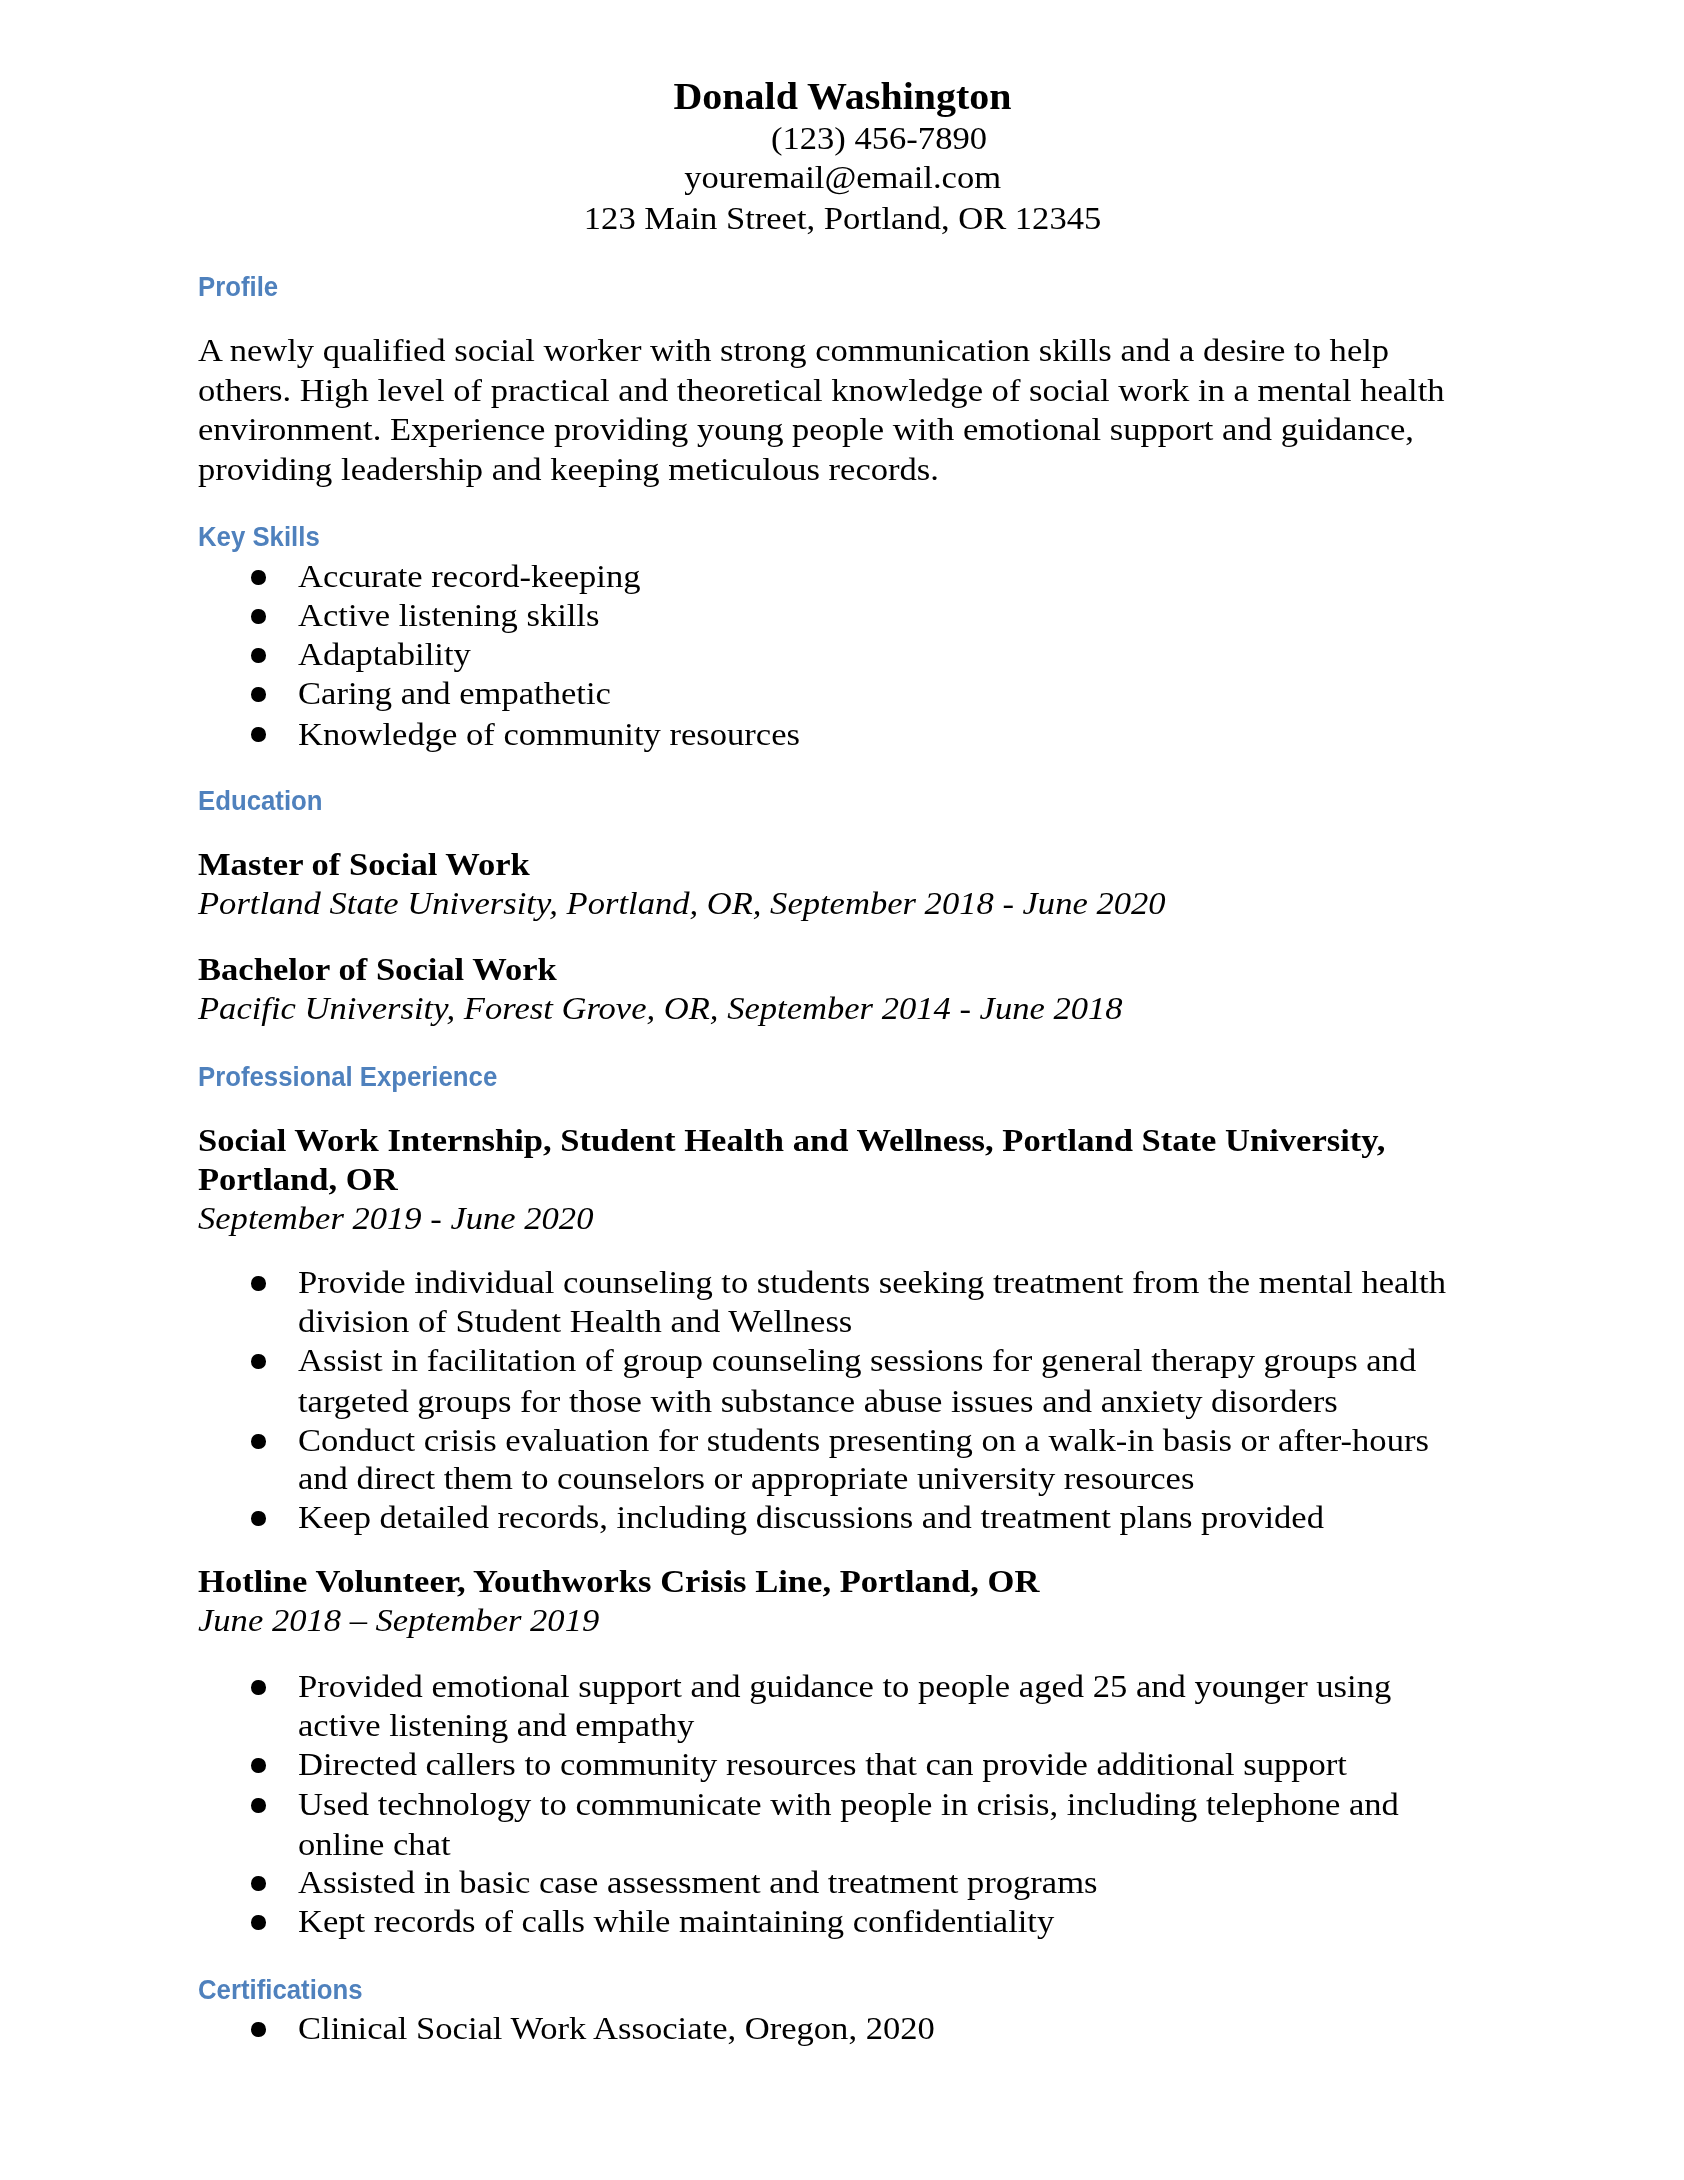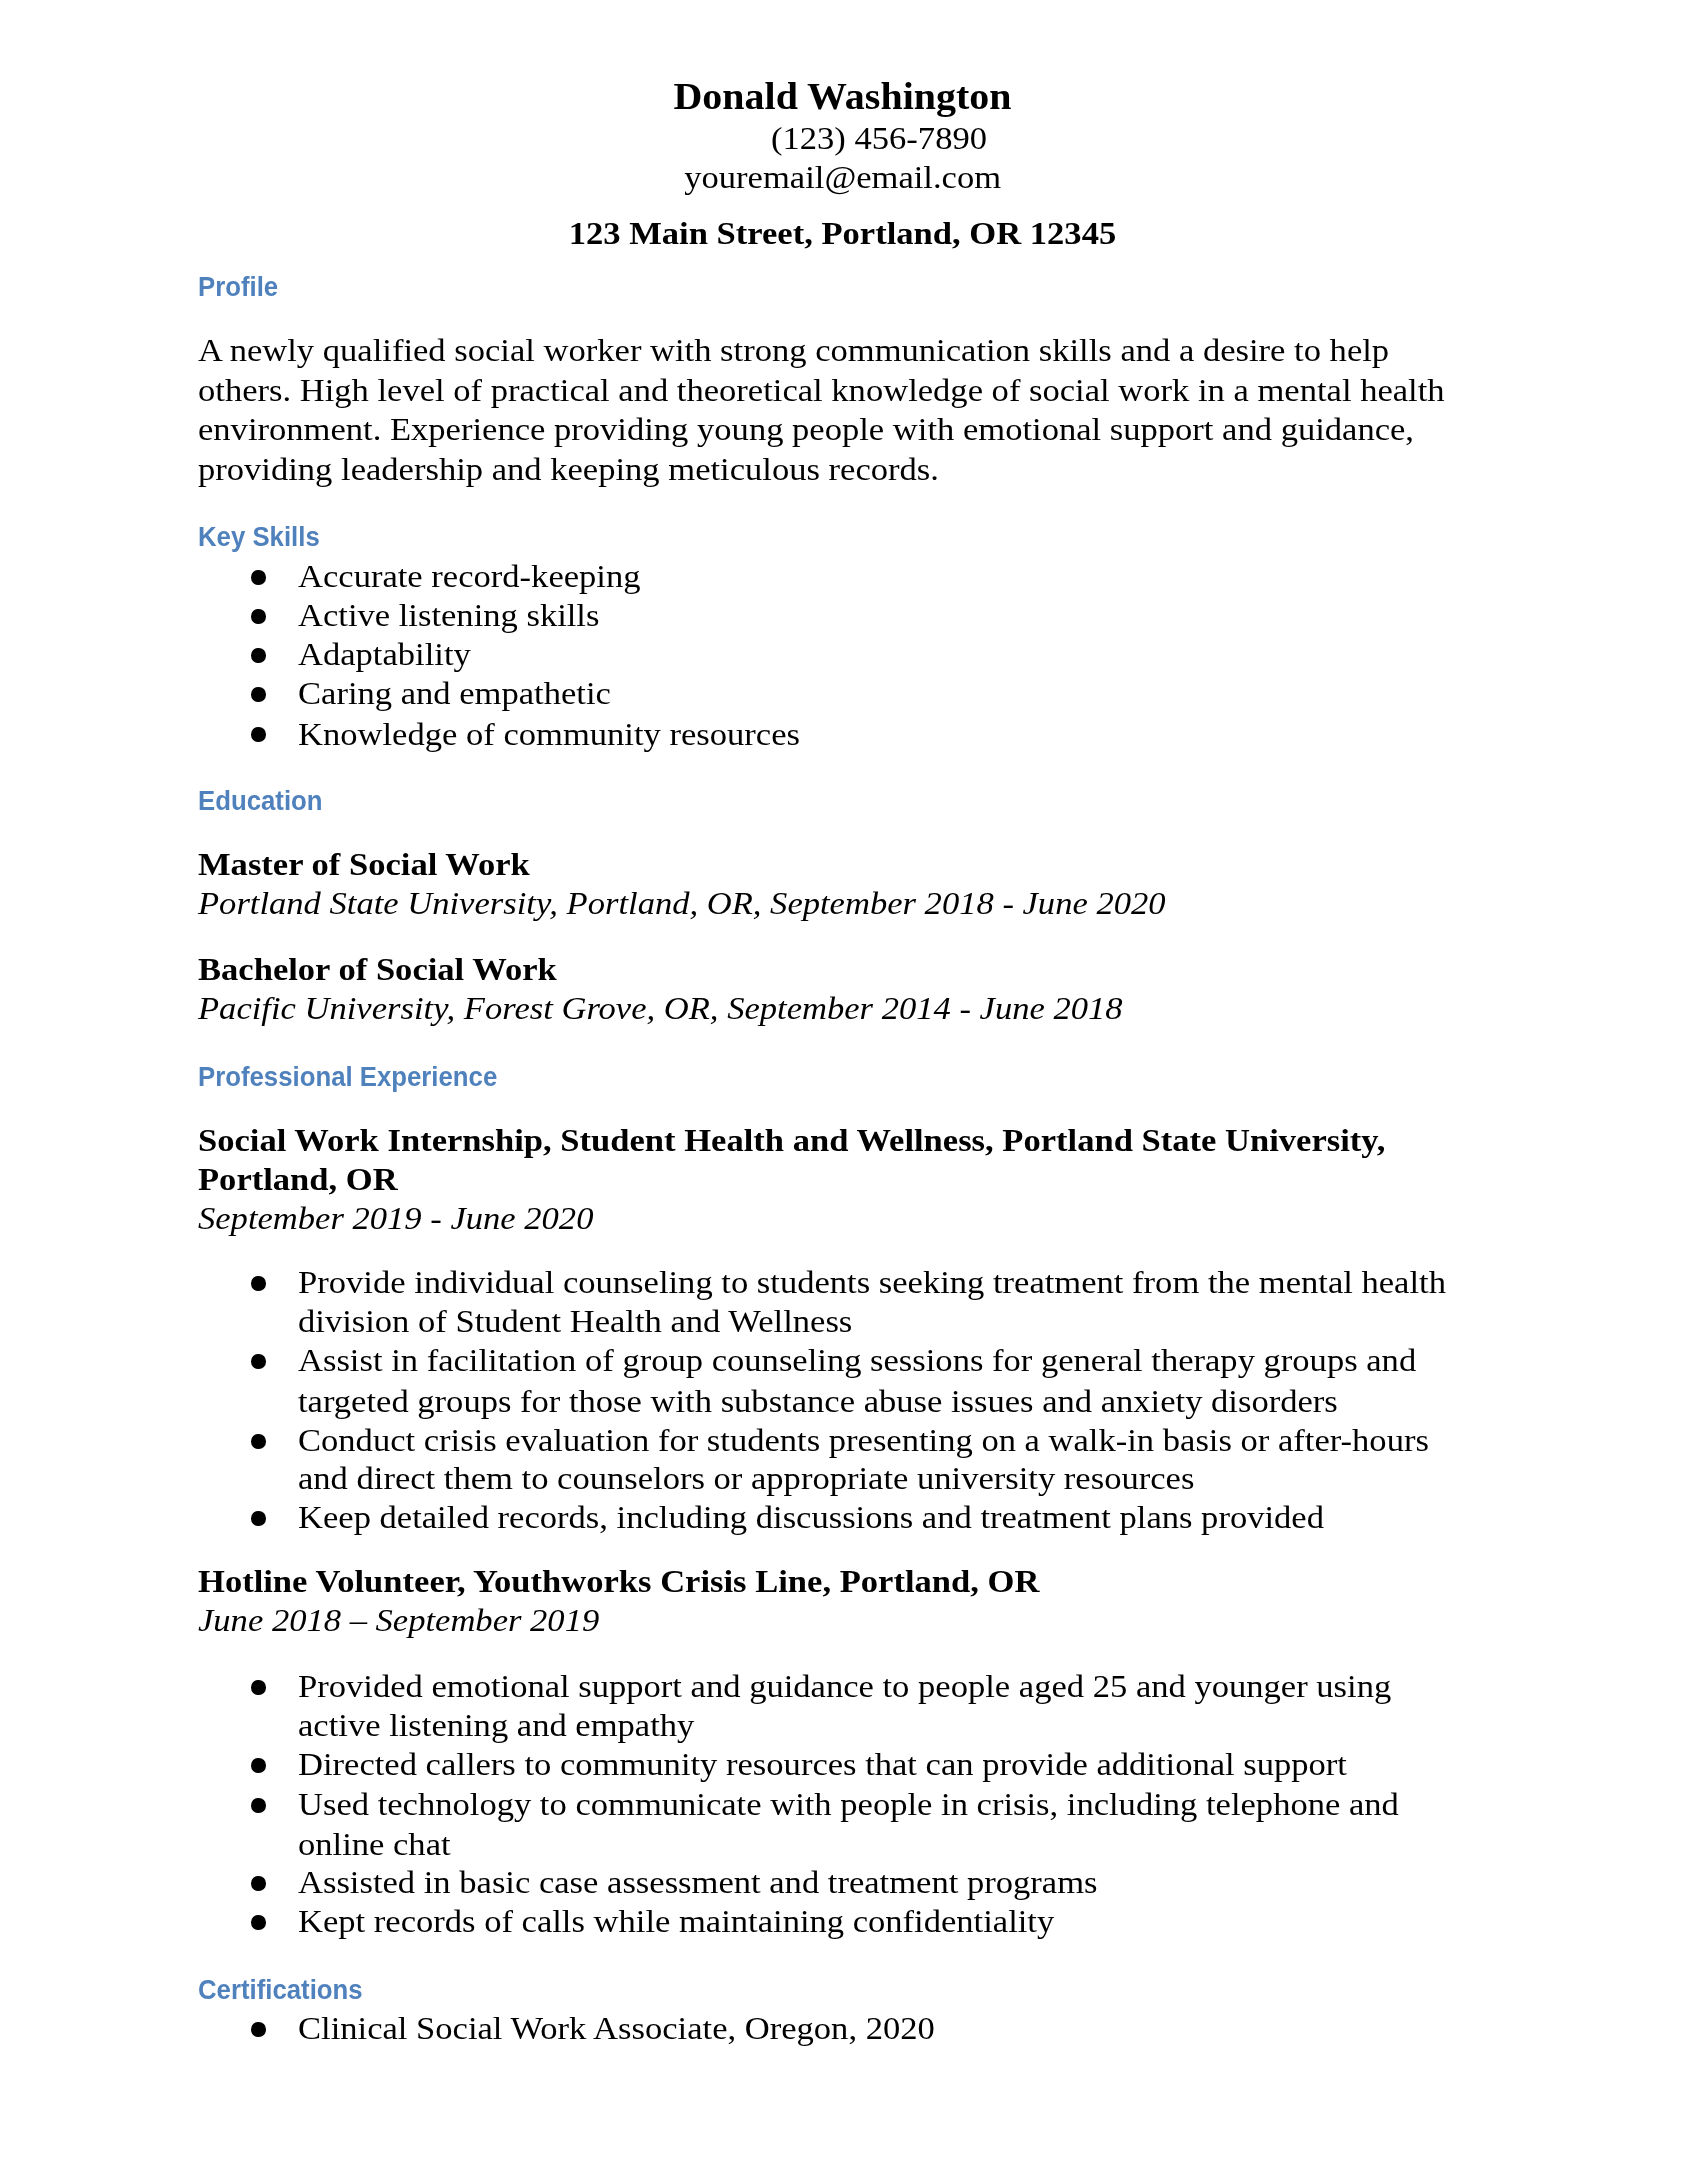--- a/index.html
+++ b/index.html
@@ -33,21 +33,21 @@
   }
 </style>
 </head>
 <body>
 
 <div class="page">
 
   <div class="ln center name" style="top:75px;"><span>Donald Washington</span></div>
   <div class="ln center" style="top:119px;padding-left:36px;"><span>(123) 456-7890</span></div>
   <div class="ln center" style="top:158px;"><span>youremail@email.com</span></div>
-  <div class="ln center" style="top:214px;font-weight:bold;"><span>123 Main Street, Portland, OR 12345</span></div>
+  <div class="ln center" style="top:199px;"><span>123 Main Street, Portland, OR 12345</span></div>
 
   <div class="h" style="top:267px;">Profile</div>
   <div class="ln body" style="top:331px;">A newly qualified social worker with strong communication skills and a desire to help</div>
   <div class="ln body" style="top:371px;">others. High level of practical and theoretical knowledge of social work in a mental health</div>
   <div class="ln body" style="top:410px;">environment. Experience providing young people with emotional support and guidance,</div>
   <div class="ln body" style="top:450px;">providing leadership and keeping meticulous records.</div>
 
   <div class="h" style="top:517px;">Key Skills</div>
   <div class="bullet" style="top:570px;"></div>
   <div class="ln item" style="top:557px;">Accurate record-keeping</div>

